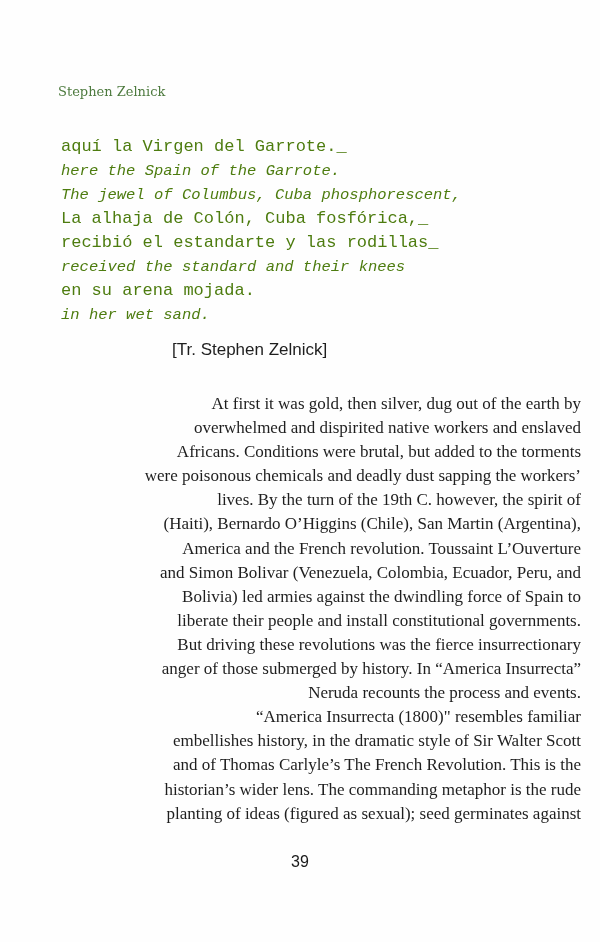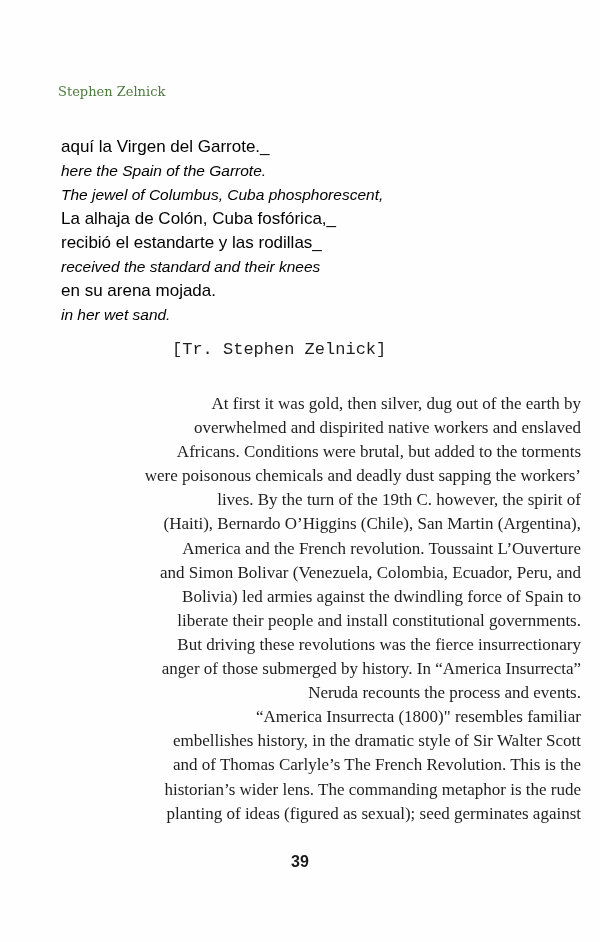--- a/index.html
+++ b/index.html
@@ -4,37 +4,37 @@
 <style>
   html, body { margin: 0; padding: 0; background: #ffffff; }
   body { width: 600px; height: 942px; position: relative; overflow: hidden; }
   .page { position: absolute; left: 0; top: 0; width: 600px; height: 942px; background: #fefefe; }
   .running-head {
     position: absolute; left: 58px; top: 84px;
     font-family: "DejaVu Serif", serif; font-size: 13px; color: #4d7a3e;
   }
   .poem { position: absolute; left: 61px; top: 135px; width: 500px; }
   .poem-line {
-    font-family: Liberation Sans, sans-serif; font-size: 17px; line-height: 24px;
-    color: #000000; white-space: nowrap;
+    font-family: Liberation Mono, monospace; font-size: 17px; line-height: 24px;
+    color: #4d7c0f; white-space: nowrap;
   }
   .poem-line.tr { font-style: italic; font-size: 15.5px; }
   .attrib {
     position: absolute; left: 172px; top: 340px;
-    font-family: Liberation Mono, monospace; font-size: 17px; color: #1e1e1e;
+    font-family: Liberation Sans, sans-serif; font-size: 17px; color: #1e1e1e;
   }
   .body-text { position: absolute; left: 61px; top: 392px; width: 520px; }
   .body-line {
     font-family: "Liberation Serif", serif; font-size: 17px; line-height: 24.1px;
     color: #1e1e1e; white-space: nowrap; text-align: right;
   }
   .body-line.indent { padding-left: 48px; }
   .page-number {
     position: absolute; left: 0; width: 600px; top: 853px; text-align: center;
-    font-family: "Liberation Sans", sans-serif; font-weight: bold; font-size: 16px; color: #1a1a1a;
+    font-family: "Liberation Sans", sans-serif; font-weight: normal; font-size: 16px; color: #1a1a1a;
   }
 </style>
 </head>
 <body>
 
 <div class="page">
   <div class="running-head">Stephen Zelnick</div>
 
   <div class="poem">
     <div class="poem-line">aquí la Virgen del Garrote._</div>

